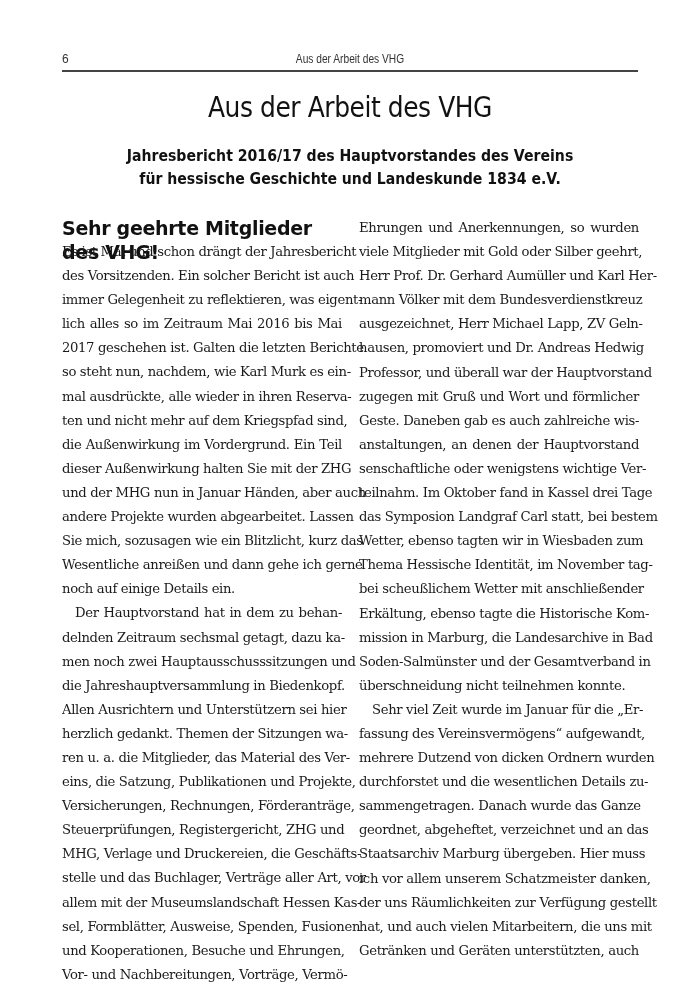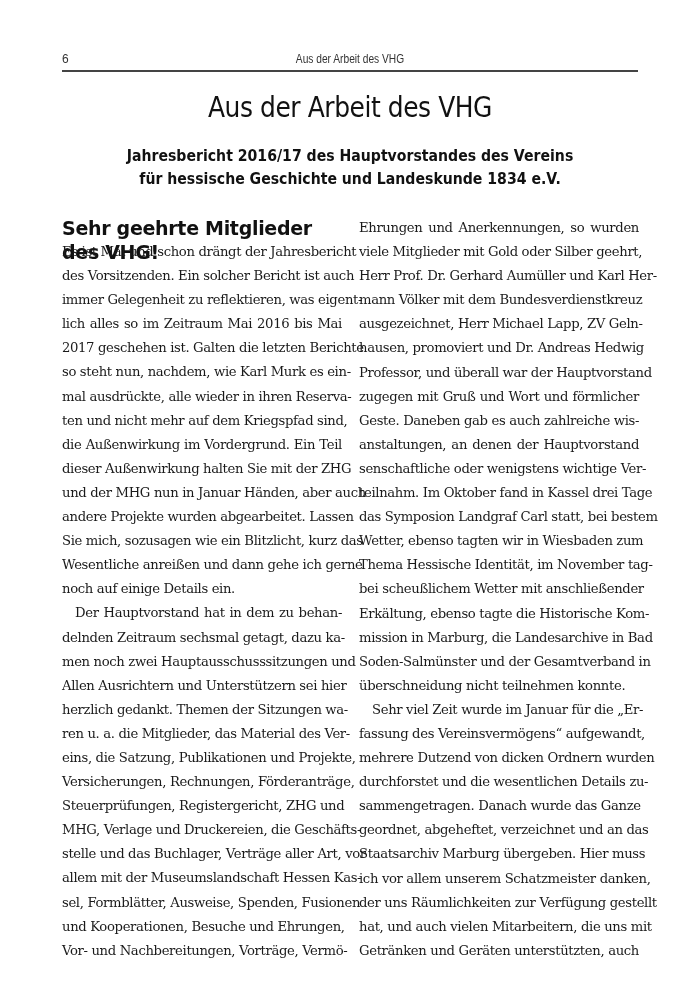--- a/index.html
+++ b/index.html
@@ -68,20 +68,21 @@
       <div class="line">die Außenwirkung im Vordergrund. Ein Teil</div>
       <div class="line">dieser Außenwirkung halten Sie mit der ZHG</div>
       <div class="line">und der MHG nun in Januar Händen, aber auch</div>
       <div class="line">andere Projekte wurden abgearbeitet. Lassen</div>
       <div class="line">Sie mich, sozusagen wie ein Blitzlicht, kurz das</div>
       <div class="line">Wesentliche anreißen und dann gehe ich gerne</div>
       <div class="line last">noch auf einige Details ein.</div>
       <div class="line indent">Der Hauptvorstand hat in dem zu behan-</div>
       <div class="line">delnden Zeitraum sechsmal getagt, dazu ka-</div>
       <div class="line">men noch zwei Hauptausschusssitzungen und</div>
+      <div class="line">die Jahreshauptversammlung in Biedenkopf.</div>
       <div class="line">Allen Ausrichtern und Unterstützern sei hier</div>
       <div class="line">herzlich gedankt. Themen der Sitzungen wa-</div>
       <div class="line">ren u. a. die Mitglieder, das Material des Ver-</div>
       <div class="line">eins, die Satzung, Publikationen und Projekte,</div>
       <div class="line">Versicherungen, Rechnungen, Förderanträge,</div>
       <div class="line">Steuerprüfungen, Registergericht, ZHG und</div>
       <div class="line">MHG, Verlage und Druckereien, die Geschäfts-</div>
       <div class="line">stelle und das Buchlager, Verträge aller Art, vor</div>
       <div class="line">allem mit der Museumslandschaft Hessen Kas-</div>
       <div class="line">sel, Formblätter, Ausweise, Spenden, Fusionen</div>

